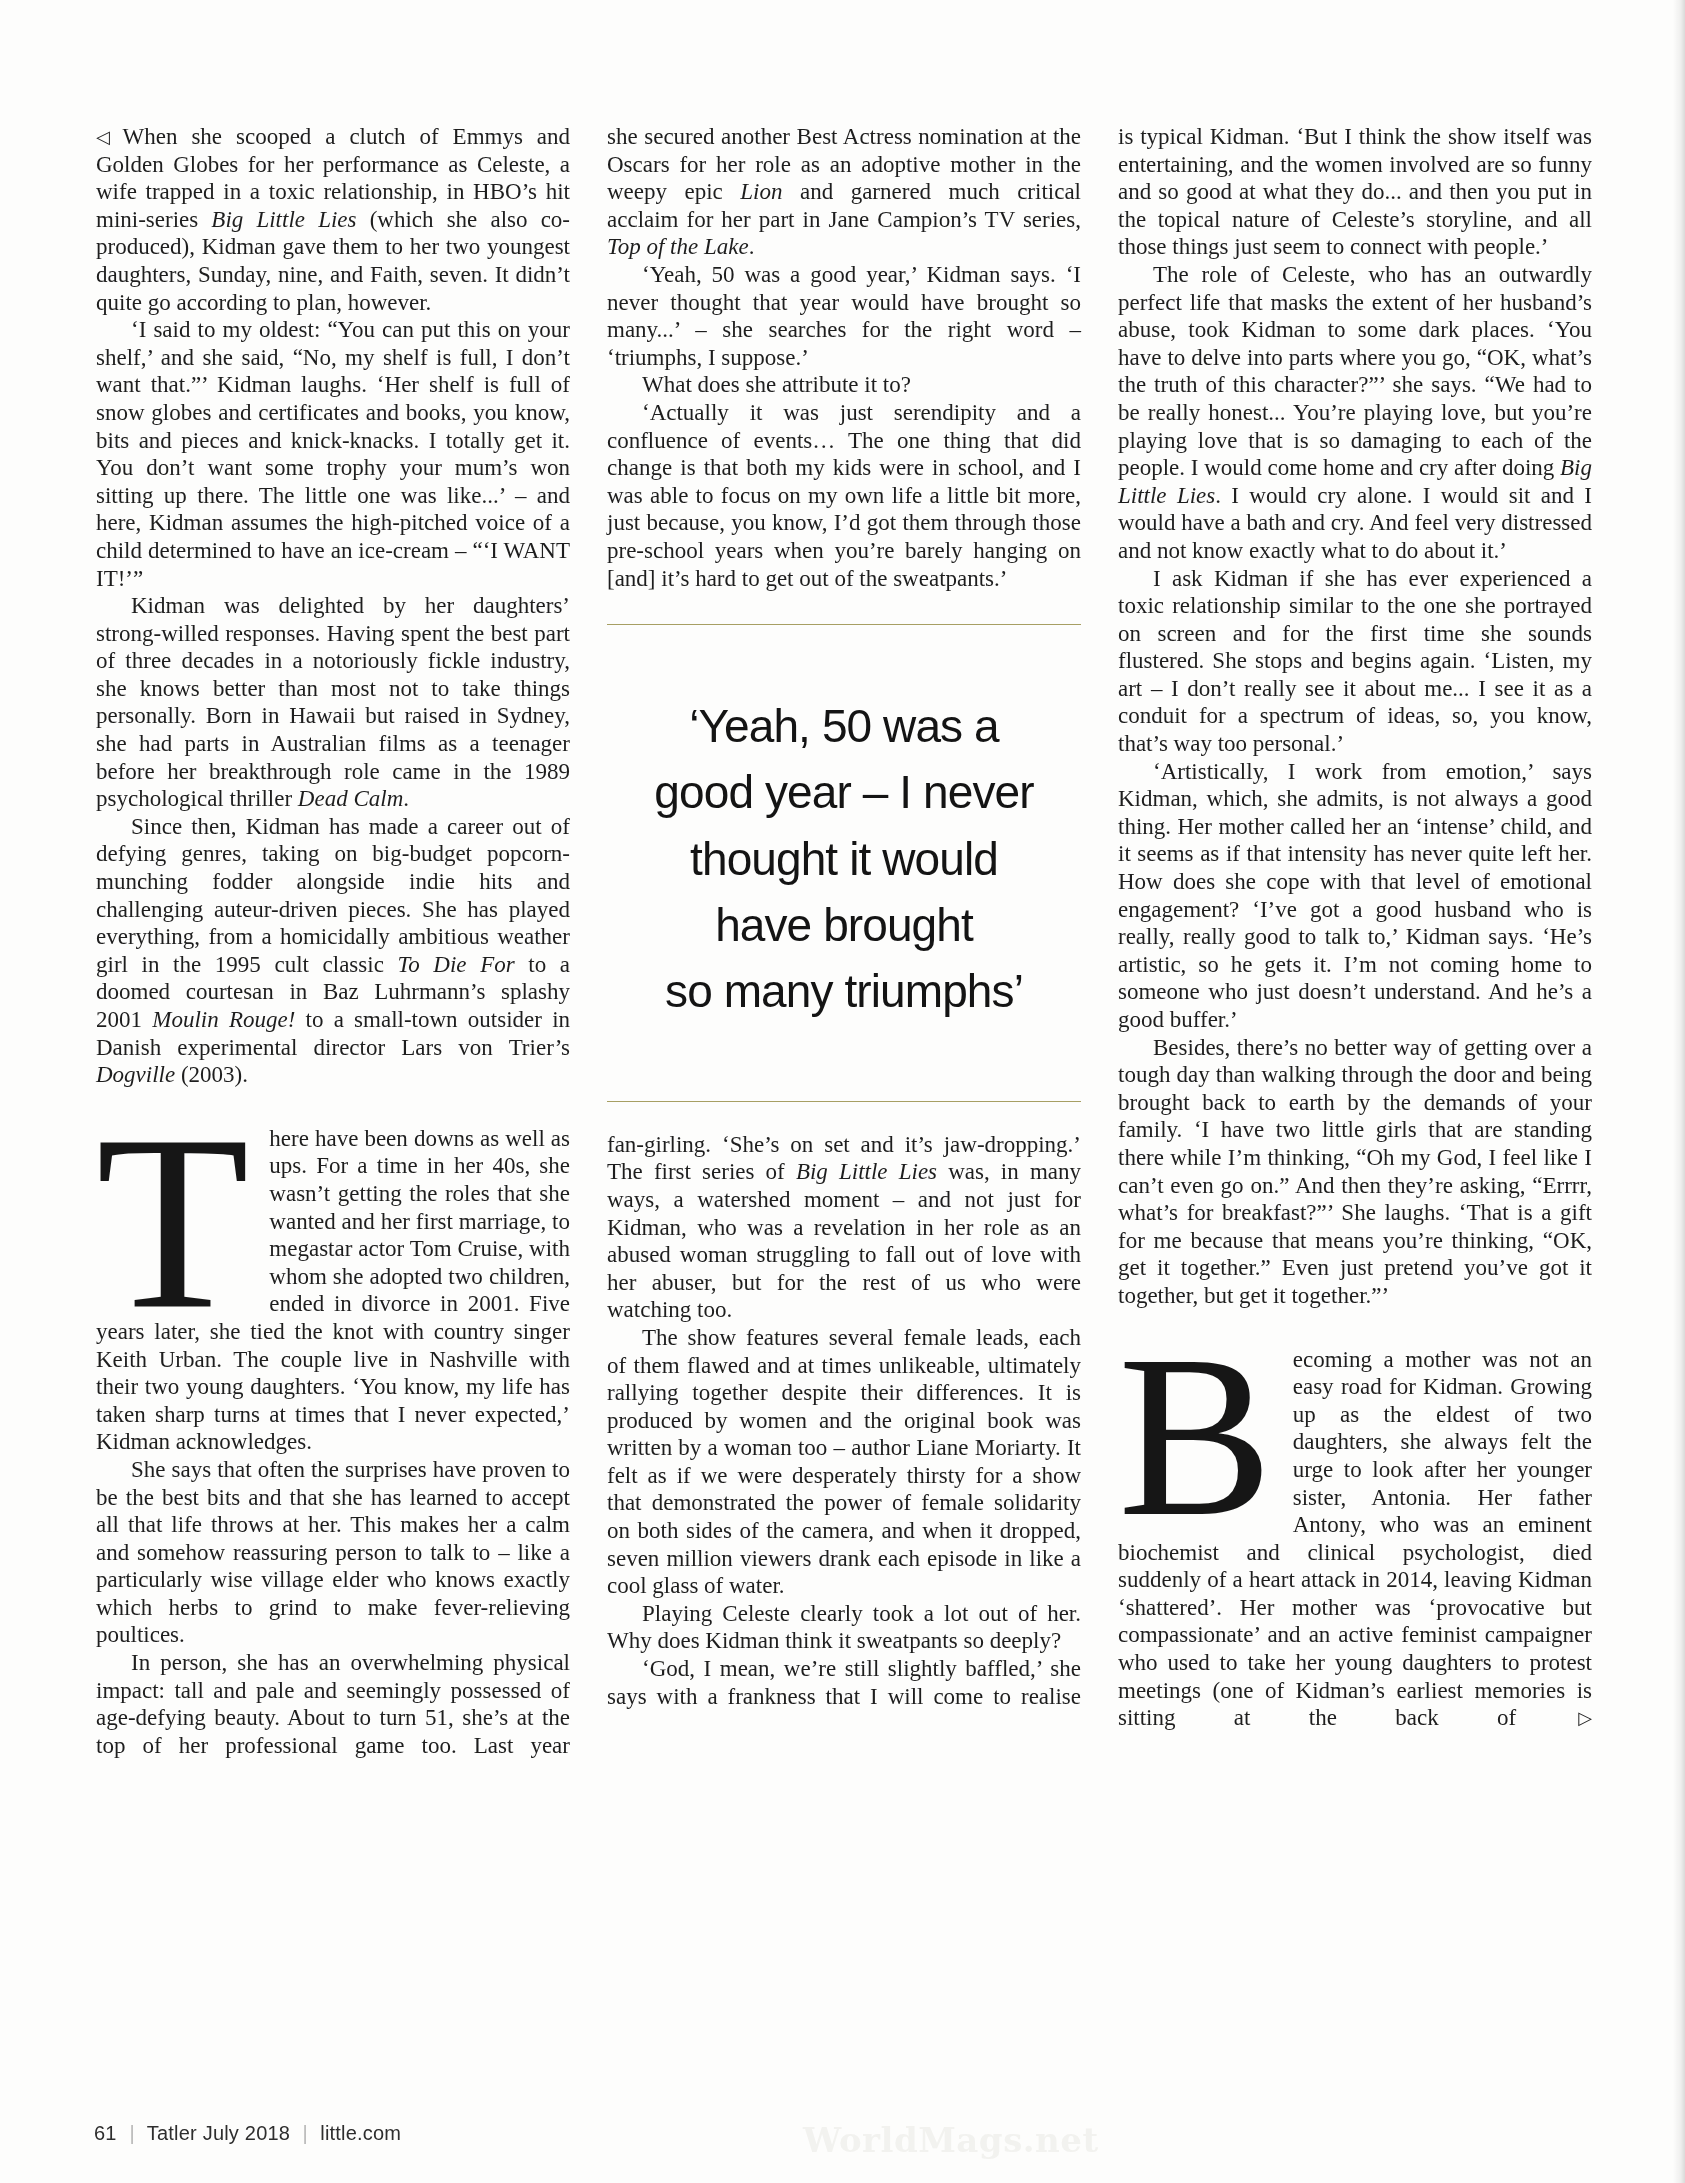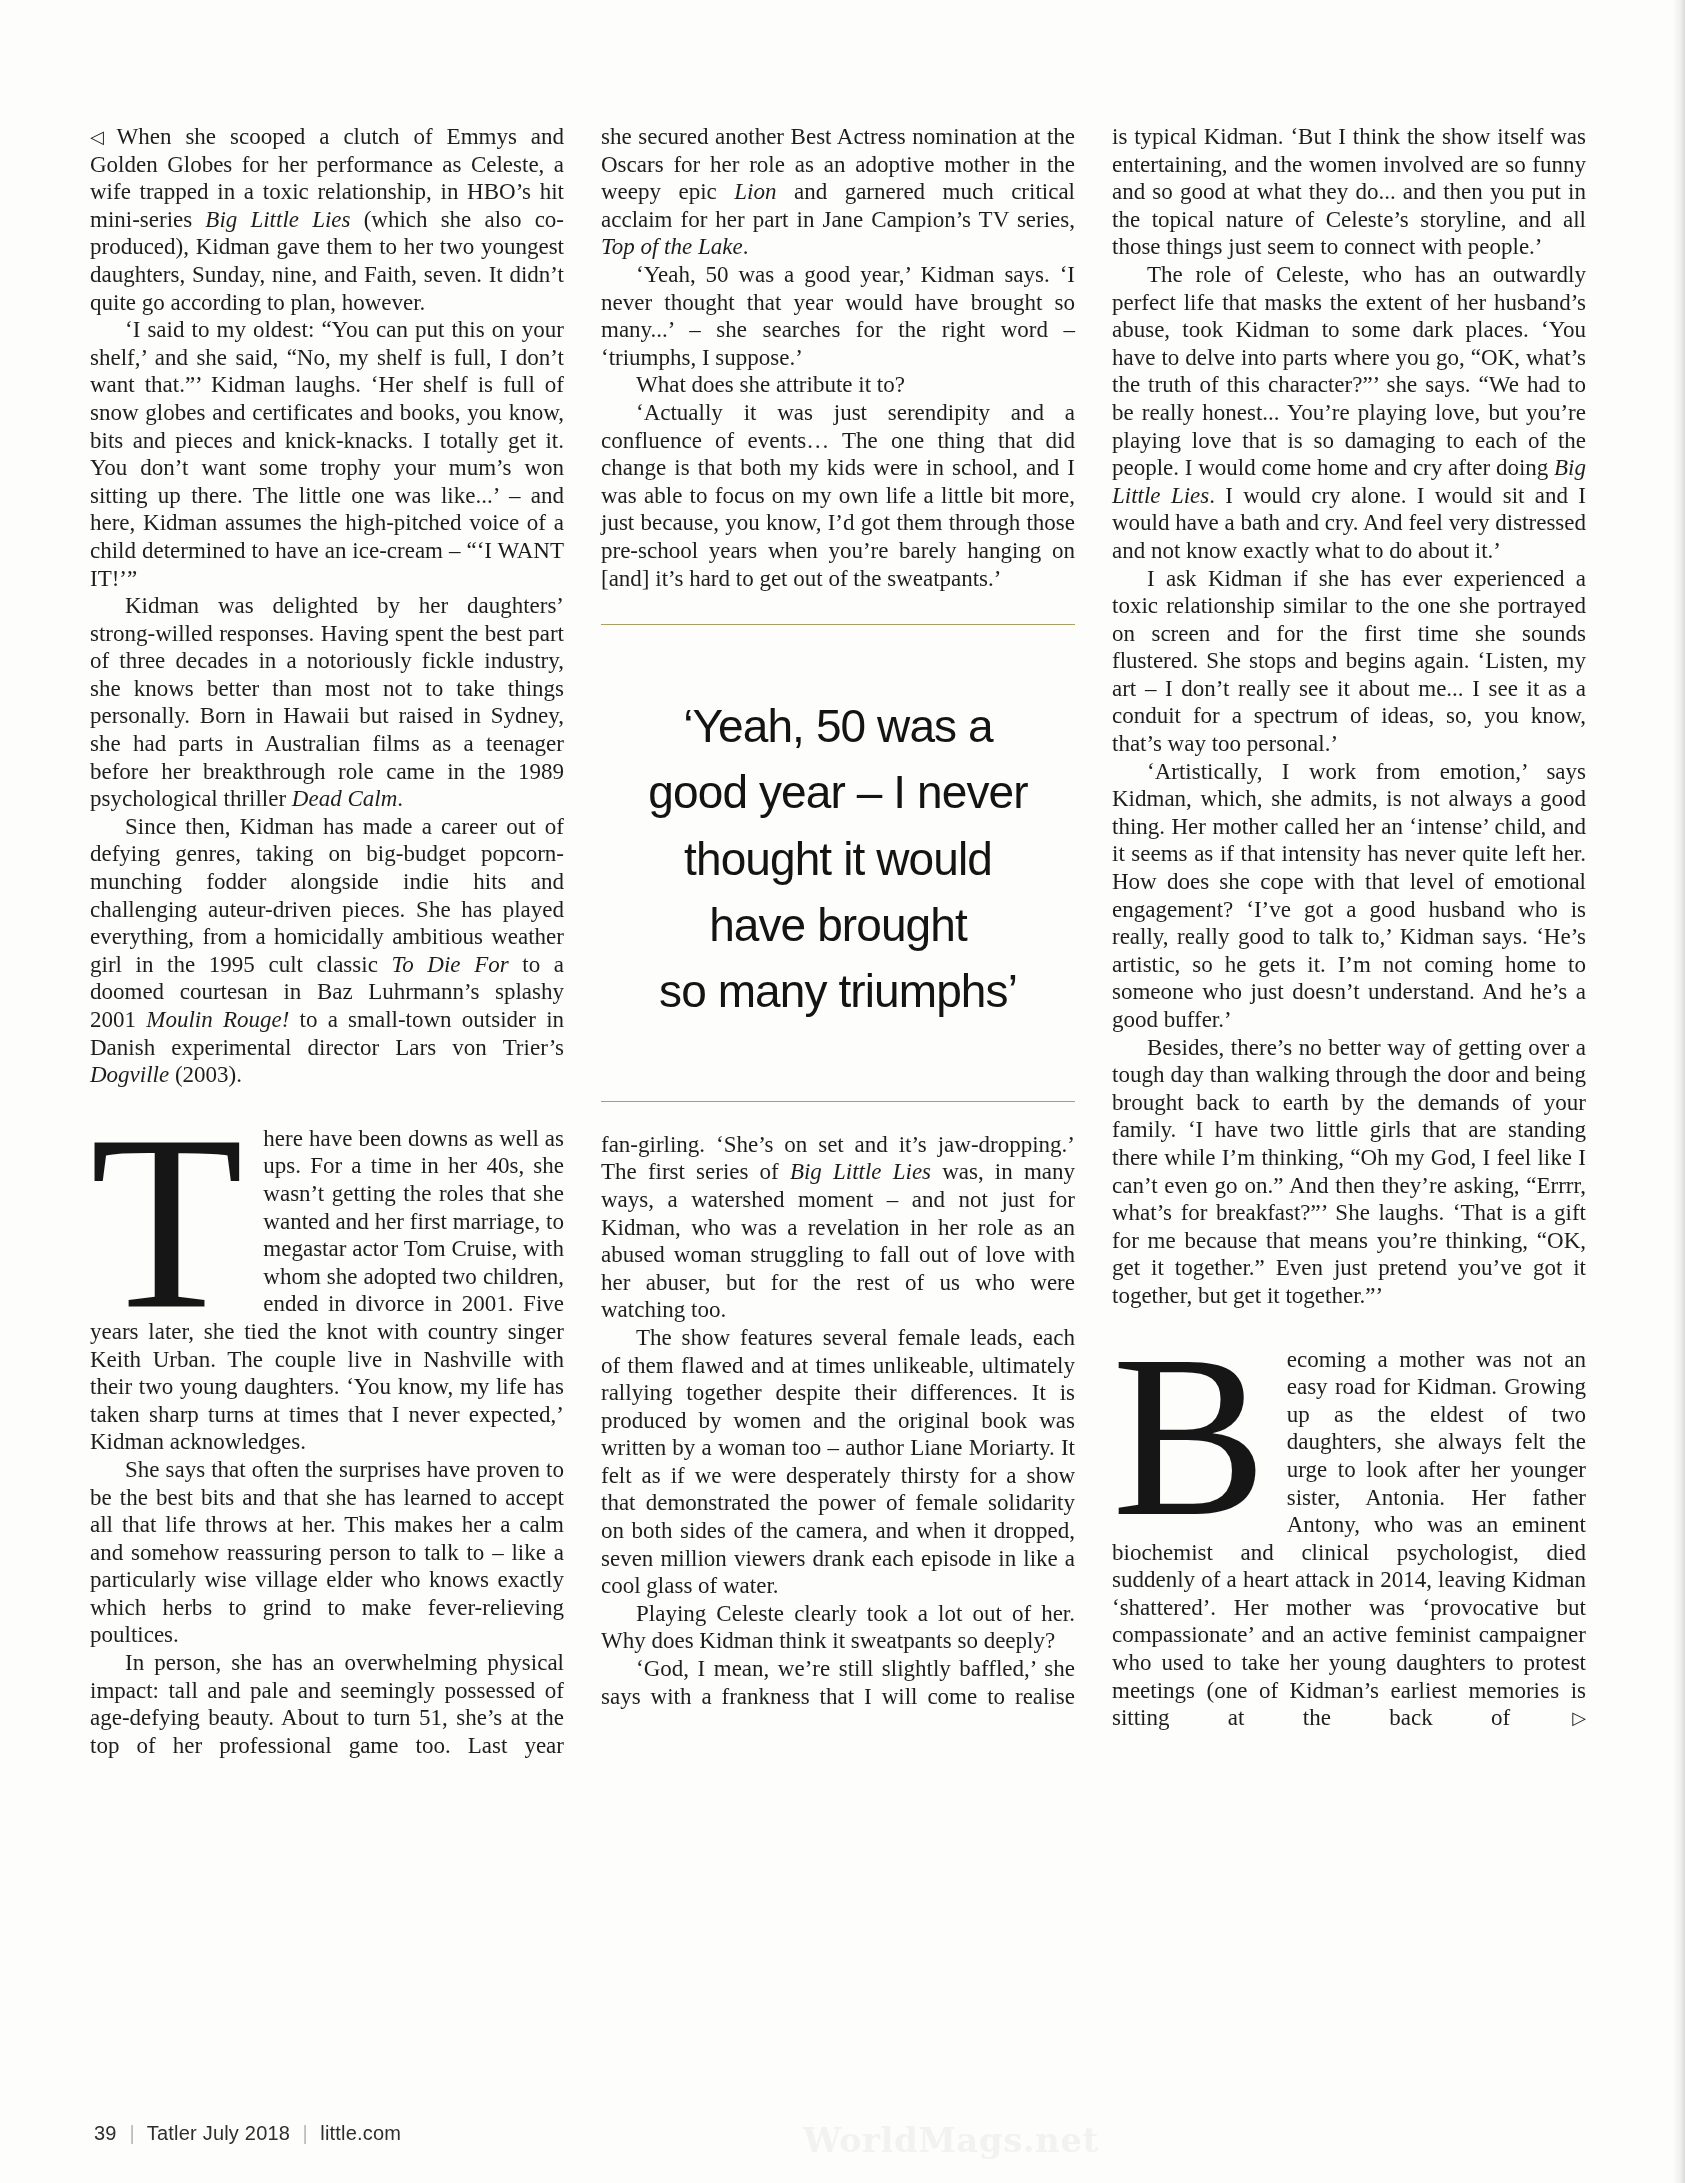--- a/index.html
+++ b/index.html
@@ -7,21 +7,21 @@
   .page {
     position:relative;
     width:1686px; height:2183px;
     background:#fdfdfc;
     color:#1e1e1e;
     font-family:"Liberation Serif", serif;
     overflow:hidden;
   }
   .columns {
     position:absolute;
-    left:90px; top:123px;
+    left:96px; top:123px;
     display:flex;
     gap:37px;
   }
   .col {
     width:474px;
     flex:0 0 auto;
     font-size:23px;
     line-height:1.2;
     text-align:justify;
     hyphens:none;
@@ -124,18 +124,18 @@
         <p>I ask Kidman if she has ever experienced a toxic relationship similar to the one she portrayed on screen and for the first time she sounds flustered. She stops and begins again. ‘Listen, my art – I don’t really see it about me... I see it as a conduit for a spectrum of ideas, so, you know, that’s way too personal.’</p>
         <p>‘Artistically, I work from emotion,’ says Kidman, which, she admits, is not always a good thing. Her mother called her an ‘intense’ child, and it seems as if that intensity has never quite left her. How does she cope with that level of emotional engagement? ‘I’ve got a good husband who is really, really good to talk to,’ Kidman says. ‘He’s artistic, so he gets it. I’m not coming home to someone who just doesn’t understand. And he’s a good buffer.’</p>
         <p>Besides, there’s no better way of getting over a tough day than walking through the door and being brought back to earth by the demands of your family. ‘I have two little girls that are standing there while I’m thinking, “Oh my God, I feel like I can’t even go on.” And then they’re asking, “Errrr, what’s for breakfast?”’ She laughs. ‘That is a gift for me because that means you’re thinking, “OK, get it together.” Even just pretend you’ve got it together, but get it together.”’</p>
         <p class="noindent cont-end section-start"><span class="dropcap cap-b">B</span>ecoming a mother was not an easy road for Kidman. Growing up as the eldest of two daughters, she always felt the urge to look after her younger sister, Antonia. Her father Antony, who was an eminent biochemist and clinical psychologist, died suddenly of a heart attack in 2014, leaving Kidman ‘shattered’. Her mother was ‘provocative but compassionate’ and an active feminist campaigner who used to take her young daughters to protest meetings (one of Kidman’s earliest memories is sitting at the back of <span class="marker tail">▷</span></p>
       </section>
   </main>
 
   <div class="watermark">WorldMags.net</div>
 
   <footer class="footer">
-    <span>39</span><span class="fsep">|</span><span>Tatler July 2018</span><span class="fsep">|</span><span>little.com</span>
+    <span>61</span><span class="fsep">|</span><span>Tatler July 2018</span><span class="fsep">|</span><span>little.com</span>
   </footer>
 
   <div class="page-edge"></div>
 </div>
 
 
 </body></html>

